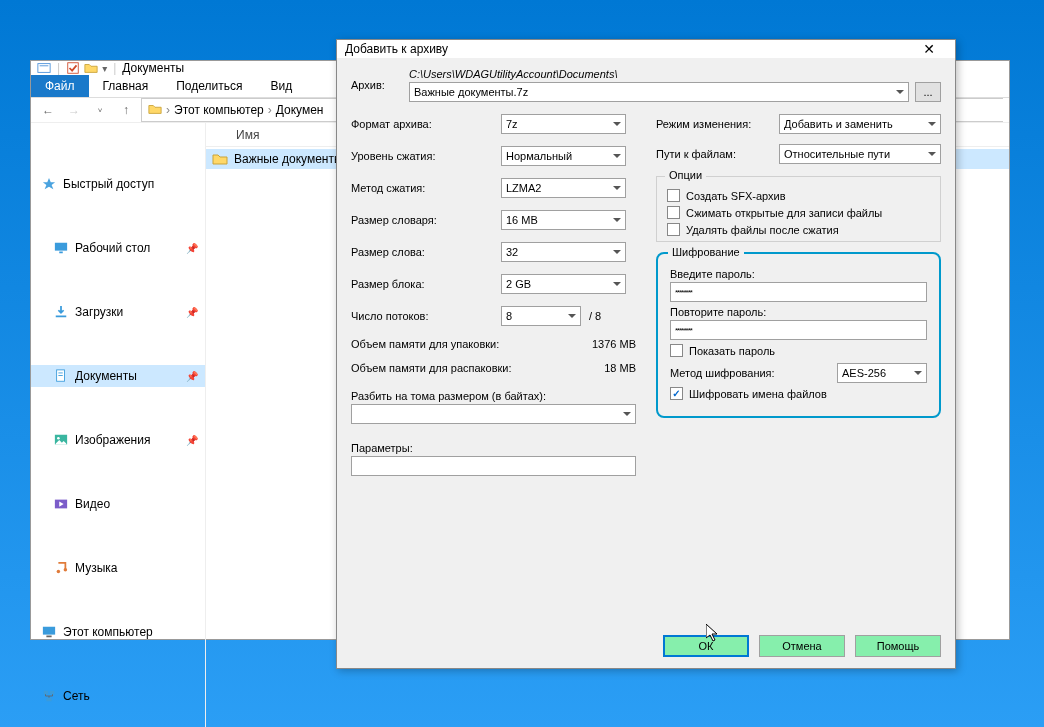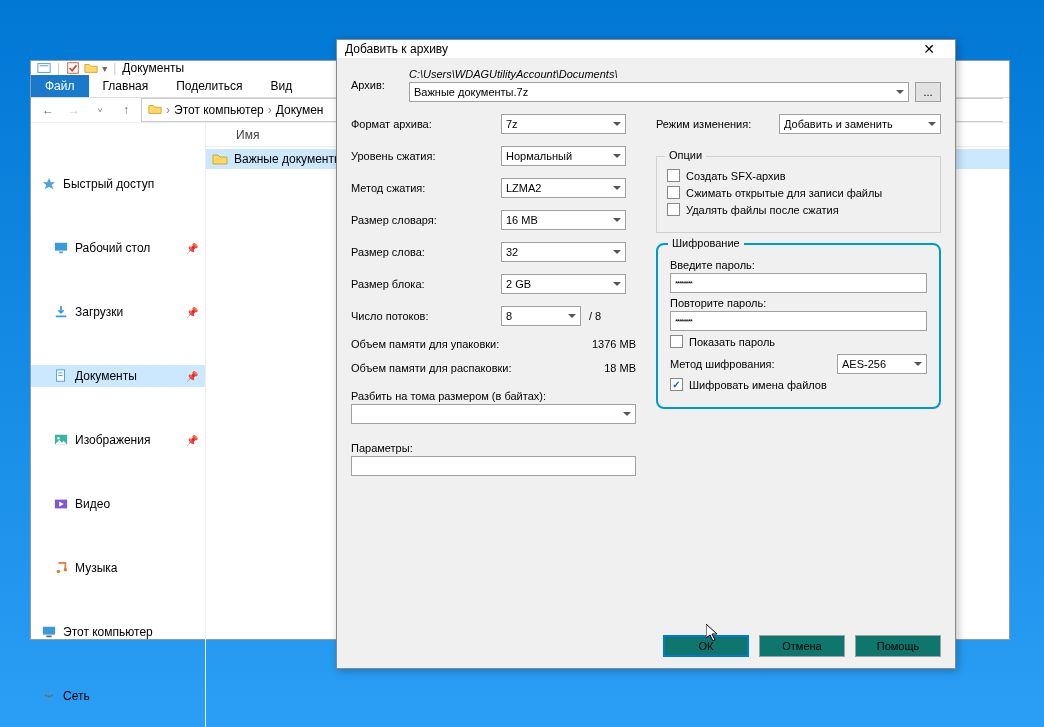--- a/index.html
+++ b/index.html
@@ -55,33 +55,33 @@
 .field-row .combo { width: 125px; }
 .mem-row { display: flex; align-items: center; }
 .mem-row .flabel { flex: 1; }
 .mem-value { width: 60px; text-align: right; }
 .threads-row .after { margin-left: 8px; }
 .split-label { margin-top: 4px; }
 .split-combo, .params-box { width: 100%; margin-top: 2px; }
 .right-row { display: flex; align-items: center; gap: 8px; }
 .right-row .rlabel { width: 115px; }
 .right-row .combo { flex: 1; }
-.groupbox { border: 1px solid #d0d0d0; padding: 8px 10px 12px; position: relative; margin-top: 12px; }
+.groupbox { border: 1px solid #d0d0d0; padding: 8px 10px 1px; position: relative; margin-top: 2px; }
 .groupbox .legend { position: absolute; top: -8px; left: 8px; background: #f0f0f0; padding: 0 4px; font-size: 11px; }
 .check-row { display: flex; align-items: center; gap: 6px; margin: 4px 0; }
 .checkbox { width: 13px; height: 13px; border: 1px solid #888; background: #fff; display: inline-flex; align-items: center; justify-content: center; font-size: 10px; color: #0066cc; }
 .checkbox.checked::before { content: '✓'; font-weight: bold; }
 .enc-box { border: 2px solid #0099cc; border-radius: 8px; padding: 10px 12px 12px; position: relative; }
 .enc-box .legend { position: absolute; top: -8px; left: 10px; background: #f0f0f0; padding: 0 4px; font-size: 11px; }
 .enc-field { margin: 4px 0; }
 .enc-field .textbox { width: 100%; margin-top: 2px; font-family: monospace; font-size: 8px; letter-spacing: -1px; }
 .enc-meth-row { display: flex; align-items: center; gap: 8px; margin-top: 6px; }
 .enc-meth-row .combo { width: 90px; margin-left: auto; }
 .dialog-buttons { height: 44px; display: flex; align-items: center; justify-content: flex-end; gap: 10px; padding: 0 14px; }
-.btn { width: 86px; height: 22px; border: 1px solid #a0a0a0; background: #0f766e; font-size: 11px; cursor: pointer; display: inline-flex; align-items: center; justify-content: center; }
+.btn { width: 86px; height: 22px; border: 1px solid #a0a0a0; background: #86efac; font-size: 11px; cursor: pointer; display: inline-flex; align-items: center; justify-content: center; }
 .btn.primary { border: 2px solid #0078d4; }
 .cursor { position: absolute; left: 706px; top: 624px; width: 16px; height: 20px; pointer-events: none; }
 </style>
 </head>
 <body>
 
 <div class="explorer-window">
   <div class="explorer-titlebar">
     <span class="icon">
         <svg class="qat-icon" viewBox="0 0 16 16">
@@ -324,20 +324,26 @@
         </div>
       </div>
 
       <div class="col-right">
         <div class="right-row">
             <span class="rlabel">Режим изменения:</span>
             <div class="combo">
               <span>Добавить и заменить</span>
             </div>
           </div>
+        <div class="right-row">
+            <span class="rlabel">Пути к файлам:</span>
+            <div class="combo">
+              <span>Относительные пути</span>
+            </div>
+          </div>
 
         <div class="groupbox">
           <span class="legend">Опции</span>
           <div class="check-row">
               <span class="checkbox"></span>
               <span>Создать SFX-архив</span>
             </div>
           <div class="check-row">
               <span class="checkbox"></span>
               <span>Сжимать открытые для записи файлы</span>

